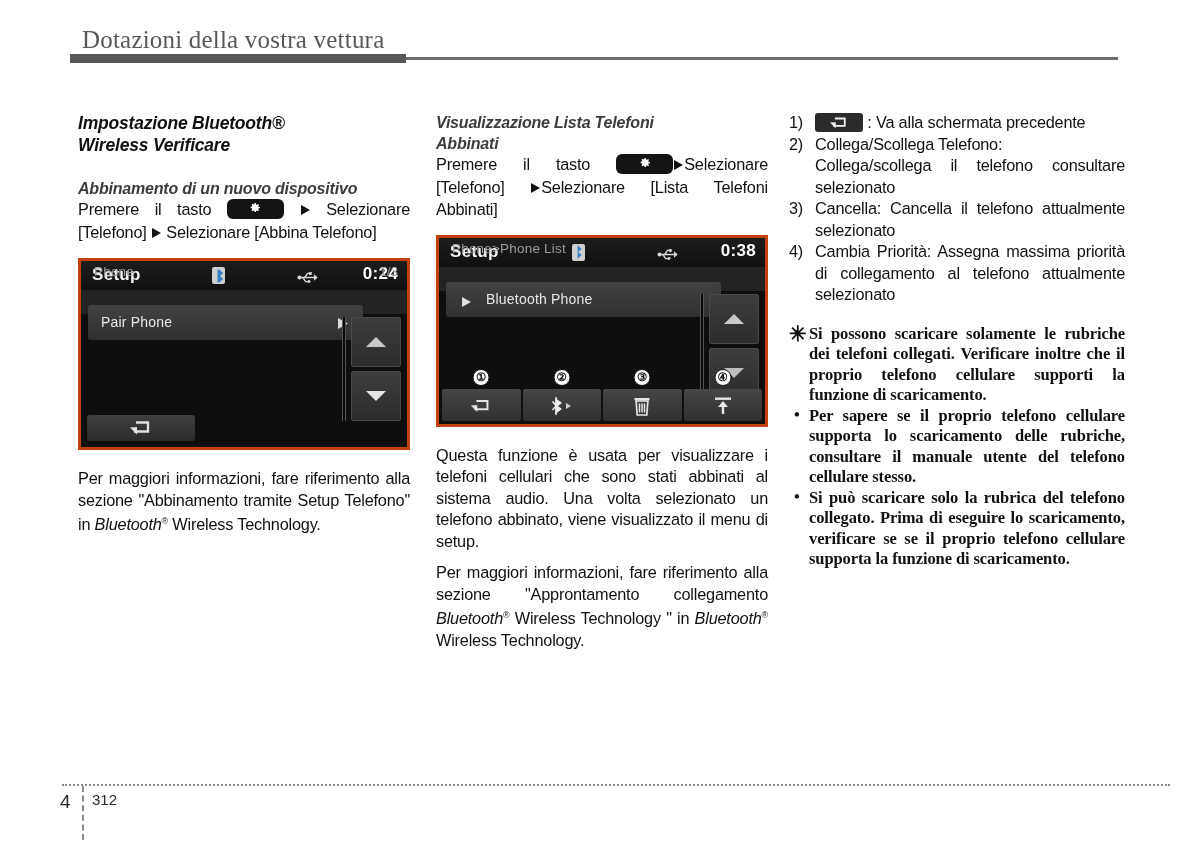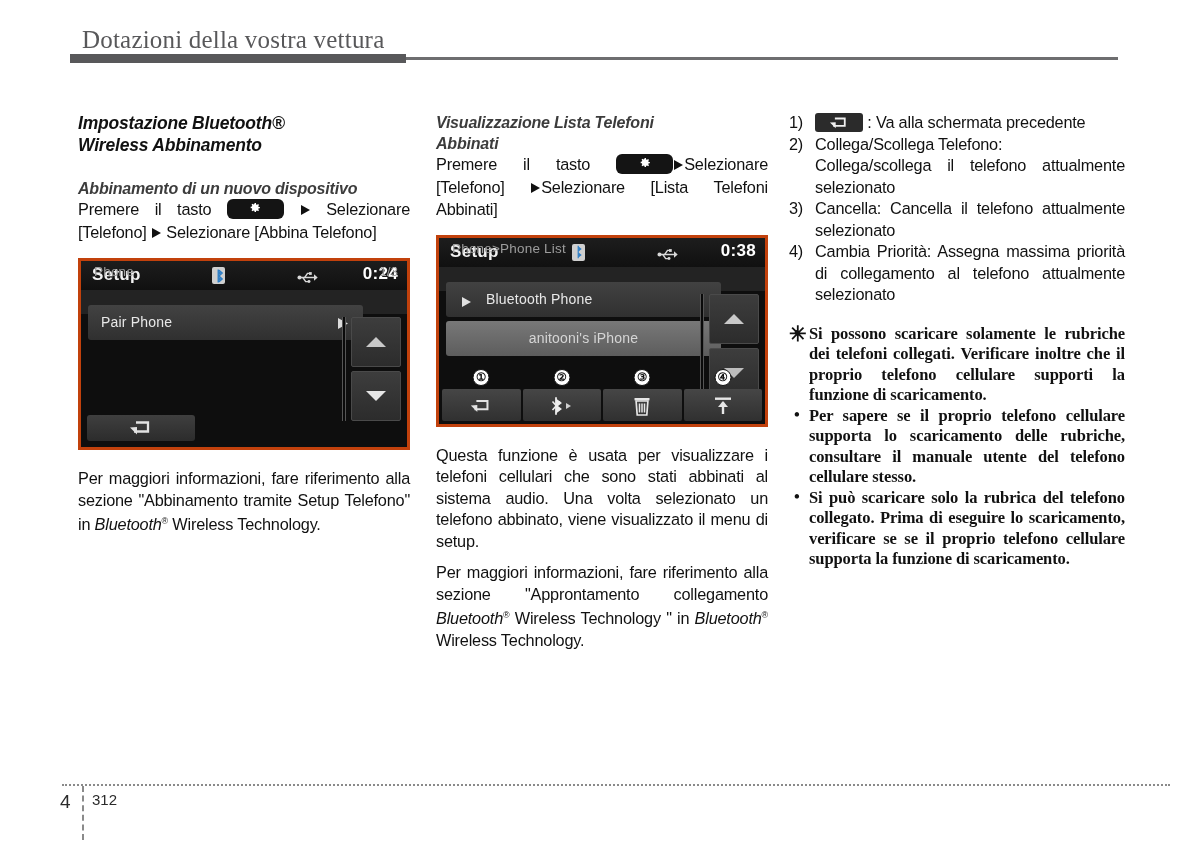--- a/index.html
+++ b/index.html
@@ -220,21 +220,21 @@
 <div id="page-header">
   <div id="chapter-title">Dotazioni della vostra vettura</div>
   <div id="header-rule-dark"></div>
   <div id="header-rule-light"></div>
 </div>
 
 <div class="col" id="col-left">
 
   <h2 class="sec-title">
     <span>Impostazione Bluetooth®</span><br>
-    <span>Wireless Abbinamento</span>
+    <span>Wireless Verificare</span>
   </h2>
 
   <div class="sp-22"></div>
 
   <h3 class="sub-title">Abbinamento di un nuovo dispositivo</h3>
 
   <p class="body">
     <span>Premere il tasto</span>
     <span class="btn-pill">
       <span class="gear">
@@ -382,23 +382,20 @@
 
     <div class="dev-list">
       <div class="dev-row">
         <span class="dev-row-leadarrow">
           <svg width="11" height="12" viewBox="0 0 11 12">
               <polygon points="1,1 10,6 1,11" fill="#e0e0e0"></polygon>
             </svg>
         </span>
         <span class="dev-row-label indent">Bluetooth Phone</span>
       </div>
-      <div class="dev-row selected">
-        <span class="dev-row-label">anitooni's iPhone</span>
-      </div>
     </div>
 
     <div class="dev-scrollgutter" style="height:108px"></div>
     <div class="dev-scrollbtn up">
       <svg width="22" height="12" viewBox="0 0 22 12">
           <polygon points="11,1 21,11 1,11" fill="#c9c9c9"></polygon>
         </svg>
     </div>
     <div class="dev-scrollbtn down">
       <svg width="22" height="12" viewBox="0 0 22 12">
@@ -462,21 +459,21 @@
         <svg width="26" height="14" viewBox="0 0 26 17">
           <path d="M8 3 H20 V12 H6" fill="none" stroke="#f0f0f0" stroke-width="2.2"></path>
           <polygon points="9,7.5 2,8 9,15" fill="#f0f0f0"></polygon>
         </svg>
       </span>
       <span>: Va alla schermata precedente</span>
     </li>
     <li>
       <span class="num">2)</span>
       <span>Collega/Scollega Telefono:</span>
-      <span class="ind">Collega/scollega il telefono attualmente selezionato</span>
+      <span class="ind">Collega/scollega il telefono consultare selezionato</span>
     </li>
     <li>
       <span class="num">3)</span>
       <span>Cancella: Cancella il telefono attualmente selezionato</span>
     </li>
     <li>
       <span class="num">4)</span>
       <span>Cambia Priorità: Assegna massima priorità di collegamento al telefono attualmente selezionato</span>
     </li>
   </ol>

